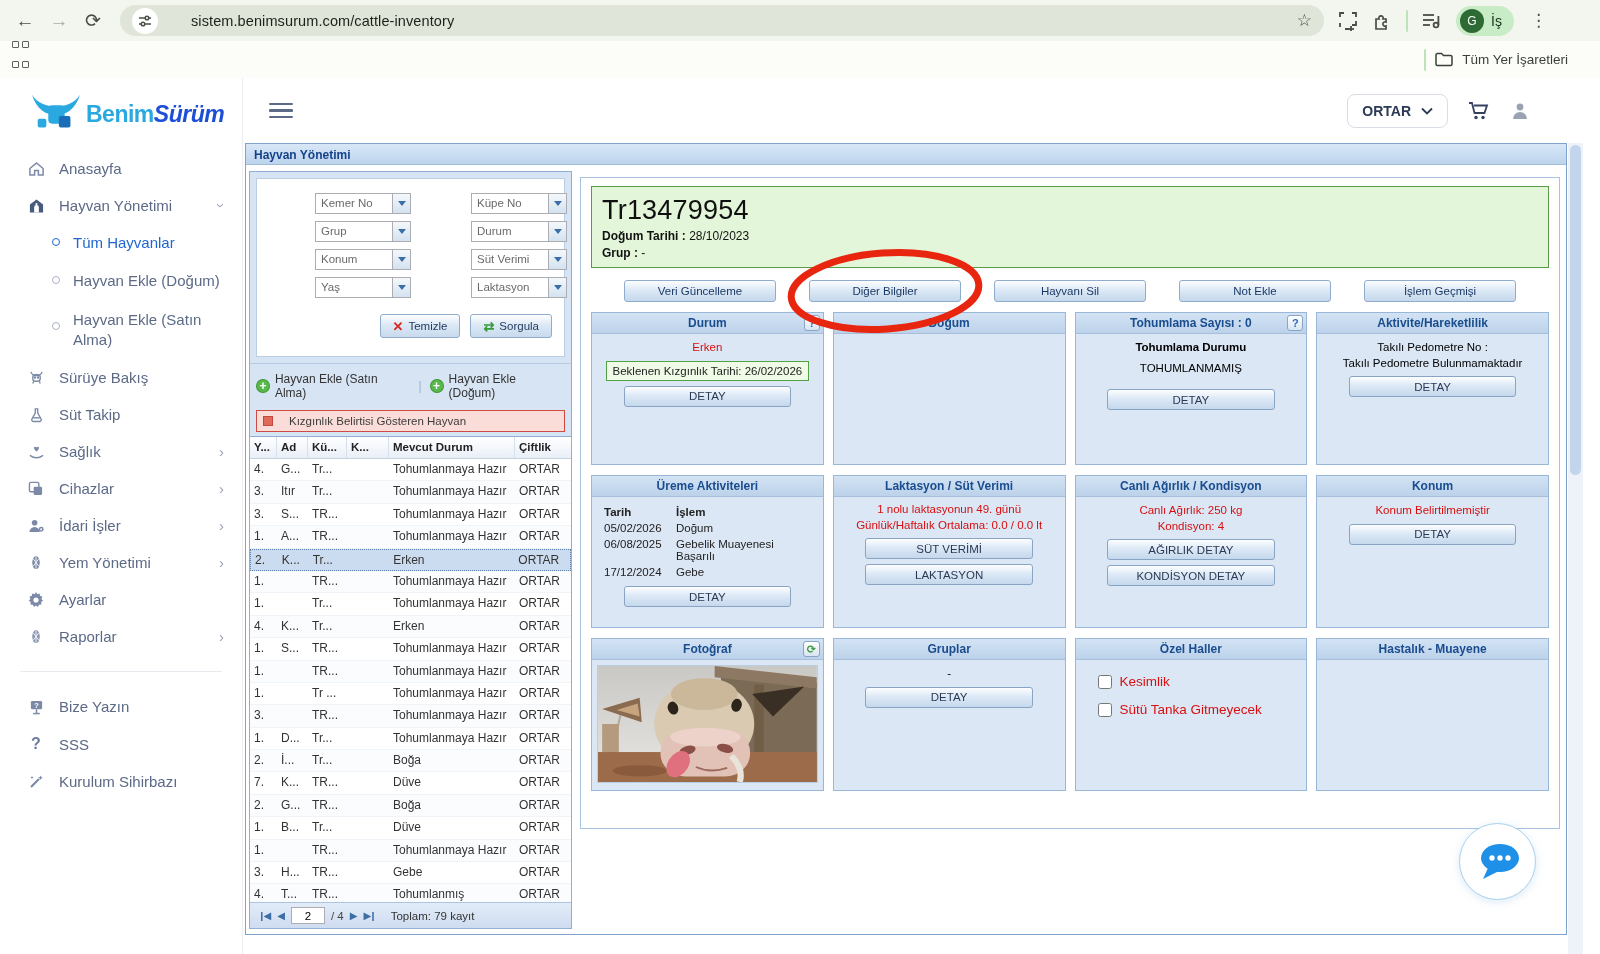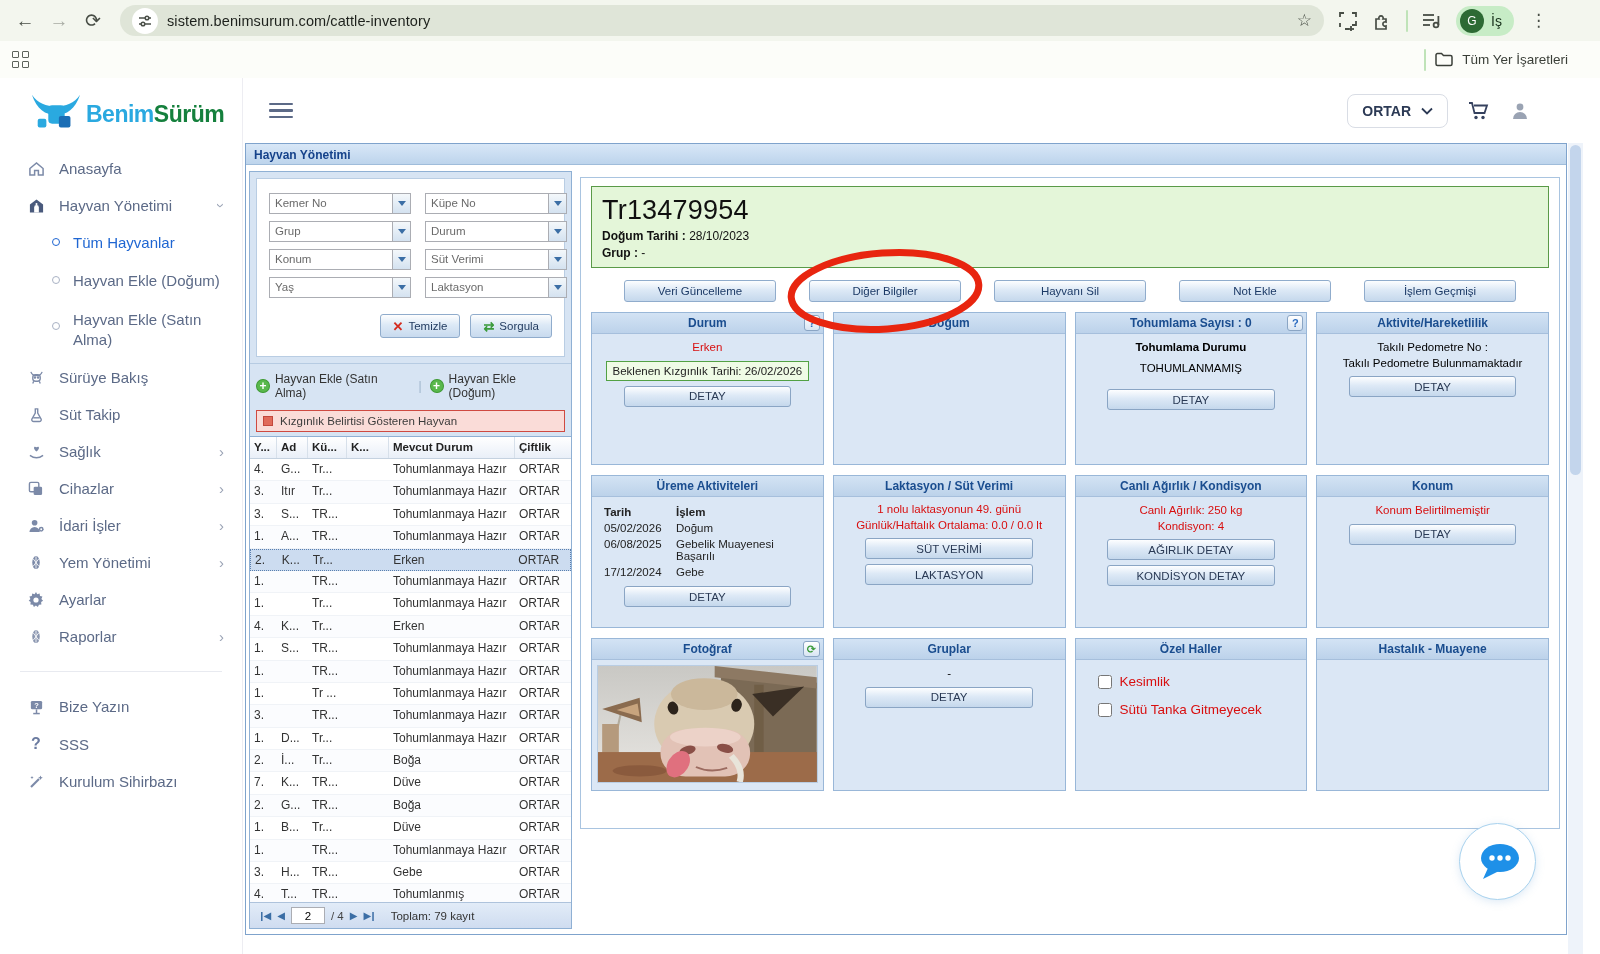--- a/index.html
+++ b/index.html
@@ -7,50 +7,50 @@
     font-family:"Liberation Sans","DejaVu Sans",sans-serif; }
   .stage { position:relative; width:1600px; height:954px; }
 
   
   .chrome { position:absolute; left:0; top:0; width:1600px; height:41px; background:#f3f6ee;
     display:flex; align-items:center; }
   .nav-ic { width:34px; height:34px; display:flex; align-items:center; justify-content:center;
     color:#474d45; font-size:19px; border-radius:50%; }
   .nav-ic.dim { color:#a7aba3; }
   .omnibox { margin-left:10px; width:1204px; height:31px; background:#dfe5d8; border-radius:16px;
-    display:flex; align-items:center; padding:5px 12px; }
+    display:flex; align-items:center; padding:5px 12px;gap:24px; }
   .tune-ic { width:26px; height:26px; border-radius:50%; background:#fff; display:flex;
     align-items:center; justify-content:center; margin-right:9px; }
   .url { font-size:14.5px; color:#1d211c; letter-spacing:.1px; }
   .star { margin-left:auto; font-size:17px; color:#474d45; }
   .chrome-right { display:flex; align-items:center; margin-left:14px; gap:14px; }
   .vdiv { width:2px; height:22px; background:#bfe3b8; border-radius:1px; }
   .profile-pill { height:30px; background:#c7ecc6; border-radius:15px; display:flex;
     align-items:center; padding:0 12px 0 4px; gap:7px; }
   .profile-avatar { width:24px; height:24px; border-radius:50%; background:#2d6a34; color:#fff;
     font-size:12px; display:flex; align-items:center; justify-content:center; }
   .profile-name { font-size:14px; color:#17301a; }
   .dots { font-size:17px; color:#474d45; padding:0 10px 0 2px; }
 
   
   .bookbar { position:absolute; left:0; top:41px; width:1600px; height:37px; background:#fcfdf9;
-    display:flex; align-items:center; }
+    display:flex; }
   .apps-grid { margin-left:12px; display:grid; grid-template-columns:7px 7px; gap:3px; }
   .apps-grid i { width:7px; height:7px; border:1.6px solid #5c625a; border-radius:1px; display:block; }
   .book-right { margin-left:auto; display:flex; align-items:center; gap:9px; padding-right:32px; }
   .book-label { font-size:13.5px; color:#3a3f38; }
 
   
   .app { position:absolute; left:0; top:78px; width:1600px; height:876px; background:#fff; }
   .sidebar { position:absolute; left:0; top:0; width:243px; height:876px; background:#fff;
     border-right:1px solid #ededf2; padding:10px 0 0 0; }
   .logo { display:flex; align-items:center; gap:4px; padding:4px 0 14px 30px; }
   .logo-text { font-size:23px; font-weight:bold; letter-spacing:-.5px; }
   .logo-text .p1 { color:#2aa9e0; }
-  .logo-text .p2 { color:#15803d; }
+  .logo-text .p2 { color:#1d4ed8;font-style:italic; }
   .snav { list-style:none; }
   .snav-item { display:flex; align-items:center; gap:13px; padding:10px 18px 10px 26px;
     color:#5c6a87; font-size:15px; cursor:pointer; }
   .snav-item .ic { width:20px; display:flex; justify-content:center; color:#7c8aa8; flex:0 0 20px; }
   .snav-item .arrow { margin-left:auto; color:#9aa3b5; font-size:15px; }
   .snav-sub { display:flex; align-items:flex-start; gap:13px; padding:9px 18px 9px 52px;
     color:#5c6a87; font-size:15px; cursor:pointer; line-height:1.35; }
   .snav-sub .bullet { width:8px; height:8px; border:1.6px solid #a9b2c4; border-radius:50%;
     flex:0 0 8px; margin-top:5px; }
   .snav-sub.active { color:#1f66d2; }
@@ -71,41 +71,41 @@
   .content { position:absolute; left:245px; top:65px; width:1322px; height:792px;
     border:1px solid #7fa3cc; background:#fff; }
   .content-title { height:21px; background:linear-gradient(#d8e7f7,#bdd4ec); border-bottom:1px solid #9fbcda;
     color:#15428b; font-weight:bold; font-size:12px; padding:4px 0 0 8px; }
 
   
   .left-col { position:absolute; left:3px; top:27px; width:323px; bottom:5px;
     border:1px solid #8fb0d4; background:#d7e4f3; display:flex; flex-direction:column; }
   .filter-box { margin:6px; background:#fff; border:1px solid #b9cde3; padding:14px 0 10px 12px; }
   .filter-grid { display:grid; grid-template-columns:142px 142px; gap:7px 14px; }
-  .xsel { display:flex; height:21px; border:1px solid #abadb3; background:#fff; cursor:pointer; }
+  .xsel { display:flex; height:21px; border:1px solid #abadb3; background:#fff; cursor:pointer;margin-left:46px; }
   .xsel .val { flex:1; font-size:11.5px; color:#6a6a6a; padding:3px 0 0 5px; overflow:hidden; white-space:nowrap; }
   .xsel .trig { width:18px; border-left:1px solid #abadb3; background:linear-gradient(#f4f8fb,#d4e2f0);
     display:flex; align-items:center; justify-content:center; }
   .xsel .trig::after { content:""; border-left:4px solid transparent; border-right:4px solid transparent;
     border-top:5px solid #3b6ea5; }
   .filter-btns { display:flex; justify-content:flex-end; gap:10px; padding:16px 12px 8px 0; }
   .xbtn { display:inline-flex; align-items:center; justify-content:center; gap:5px;
     background:linear-gradient(#fefefe,#dcе9f6 45%,#c8daee); background:linear-gradient(#fefefe,#dce9f6 45%,#c8daee);
     border:1px solid #90accc; border-radius:3px; color:#233c60; font-size:11.5px;
     padding:0 12px; height:24px; cursor:pointer; white-space:nowrap; }
   .ic-x { color:#d42b1e; font-weight:bold; font-size:13px; }
   .ic-refresh { color:#3a9a3a; font-weight:bold; font-size:13px; }
   .add-links { display:flex; align-items:center; gap:8px; padding:8px 6px; border-top:1px solid #b6cbe2;
     font-size:12px; color:#333; }
   .add-link { display:flex; align-items:center; gap:5px; cursor:pointer; }
   .plus-ic { width:14px; height:14px; border-radius:50%; background:#59b84c; color:#fff; font-size:12px;
     line-height:13px; text-align:center; font-weight:bold; border:1px solid #3f9a34; }
   .link-sep { color:#9fb4cc; }
   .heat-alert { margin:2px 6px 4px 6px; border:1px solid #cf4a41; background:#fadcd8;
-    display:flex; align-items:center; gap:7px; padding:4px 6px; font-size:11.5px; color:#3c3c3c; cursor:pointer; }
+    display:flex; align-items:center; gap:16px; padding:4px 6px; font-size:11.5px; color:#3c3c3c; cursor:pointer; }
   .heat-sq { width:10px; height:10px; background:#e06a5a; border:1px solid #c3473c; }
   .atable { flex:1; background:#fff; border-top:1px solid #8fb0d4; display:flex; flex-direction:column; overflow:hidden; }
   .thead { display:flex; height:22px; background:linear-gradient(#ffffff,#e9eff8); border-bottom:1px solid #c5d2e0;
     font-weight:bold; font-size:11.5px; color:#222; }
   .thead span { padding:4px 0 0 4px; border-right:1px solid #d7e0ea; overflow:hidden; white-space:nowrap; }
   .trow { display:flex; height:22.4px; font-size:12px; color:#333; border-bottom:1px solid #f0f3f7; cursor:pointer; }
   .trow:nth-child(even) { background:#fbfcfe; }
   .trow .c { padding:3px 0 0 4px; overflow:hidden; white-space:nowrap; }
   .trow.selected { background:#ccdcf0; border:1px dotted #5a7fae; }
   .c-y{width:27px;} .c-ad{width:31px;} .c-kupe{width:39px;} .c-k{width:42px;}

